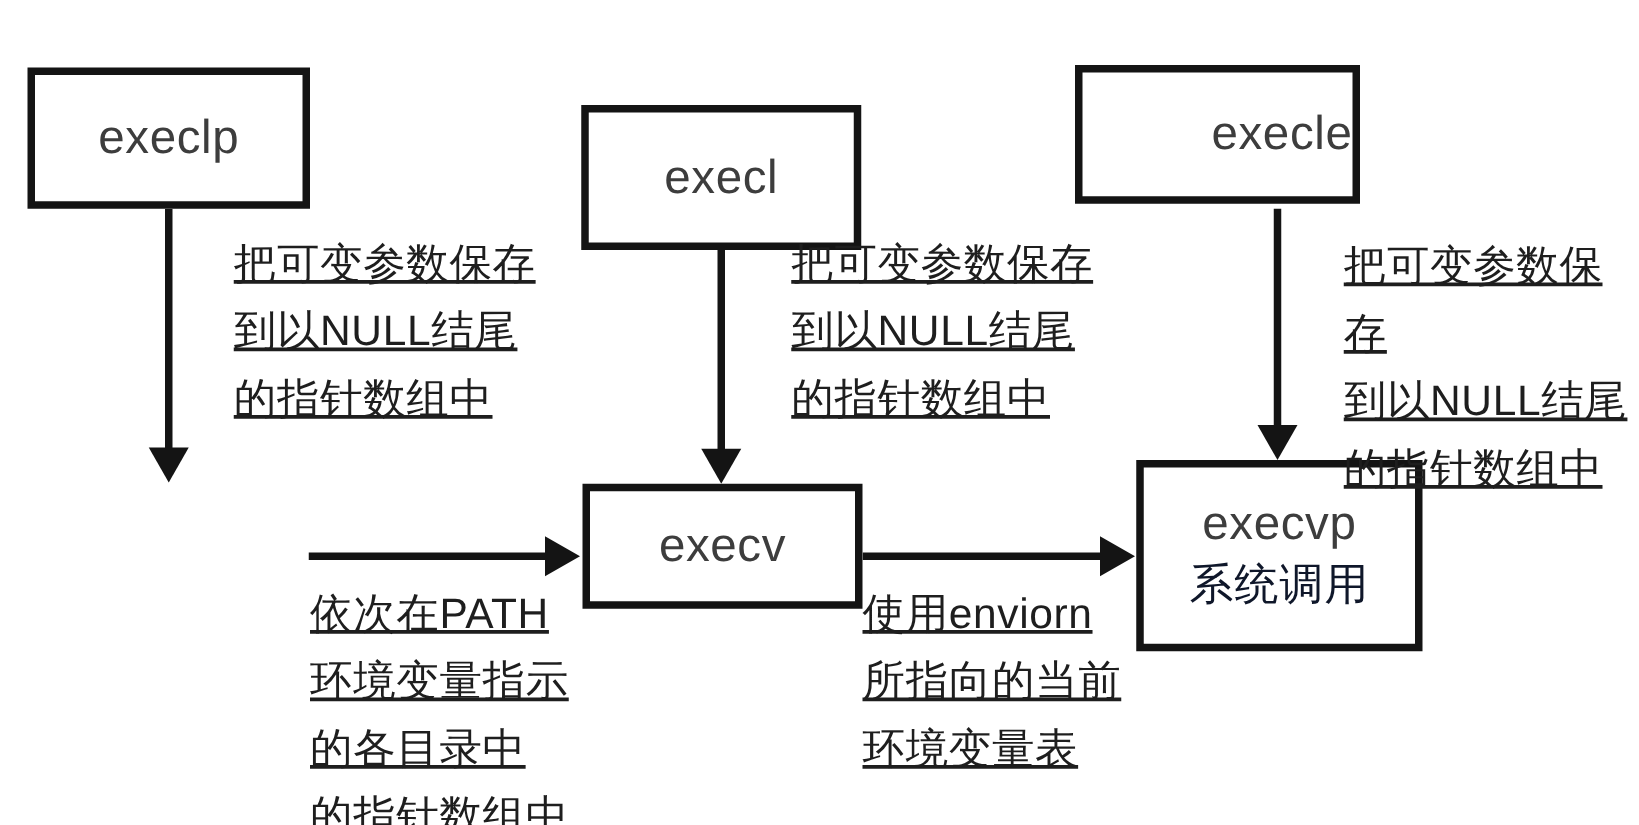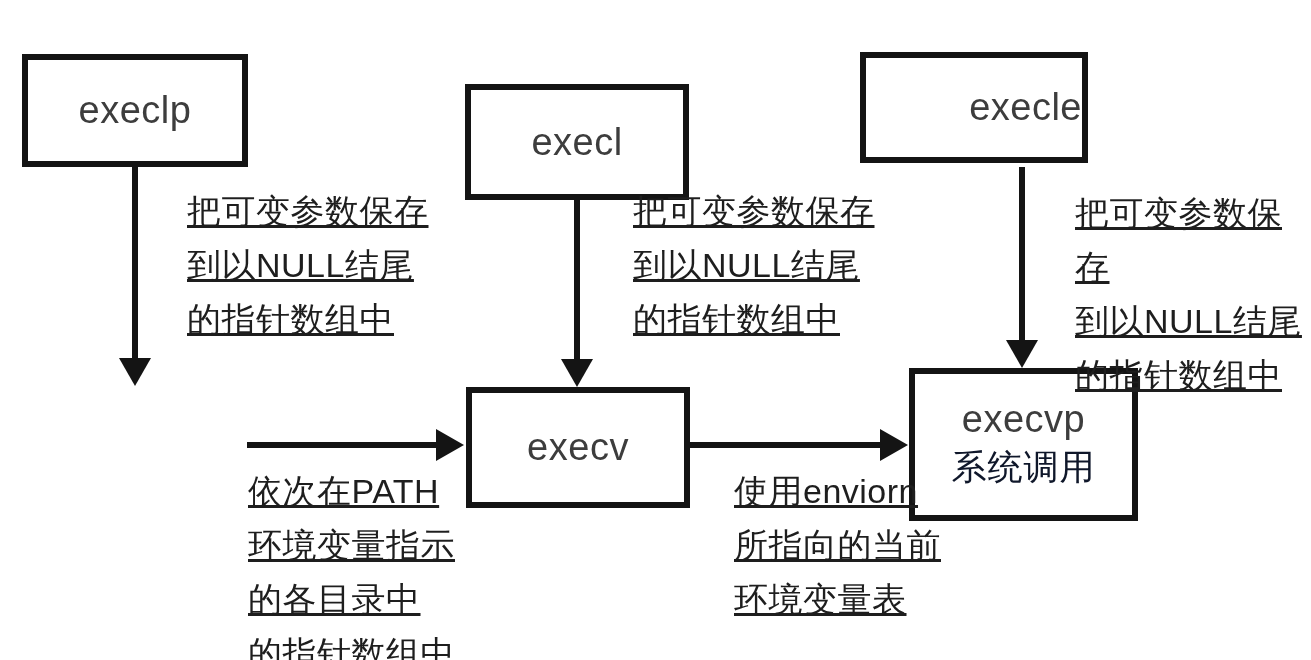--- a/index.html
+++ b/index.html
@@ -90,21 +90,21 @@
 
   <div class="box" style="left:465px; top:52px; width:224px; height:116px;margin-top:32px;">
     <span>execl</span>
   </div>
 
   <div class="box" style="left:860px; top:52px; width:228px; height:111px;align-items:flex-end;">
     <span>execle</span>
   </div>
 
 
-  <div class="box" style="left:466px; top:387px; width:224px; height:121px;">
+  <div class="box" style="left:466px; top:387px; width:224px; height:100px;">
     <span>execv</span>
   </div>
 
   <div class="box" style="left:909px; top:368px; width:229px; height:153px;">
     <span>execvp</span>
     <span class="sub">系统调用</span>
   </div>
 
   <div class="anno" style="left:187px; top:184px;">把可变参数保存
 到以NULL结尾
@@ -116,17 +116,17 @@
 
   <div class="anno" style="left:1075px; top:186px;">把可变参数保存
 到以NULL结尾
 的指针数组中</div>
 
   <div class="anno" style="left:248px; top:464px;">依次在PATH
 环境变量指示
 的各目录中
 的指针数组中</div>
 
-  <div class="anno" style="left:690px; top:464px;margin-left:44px;">使用enviorn
+  <div class="anno" style="left:690px; top:464px;">使用enviorn
 所指向的当前
 环境变量表</div>
 
 </div>
 
 </body></html>

